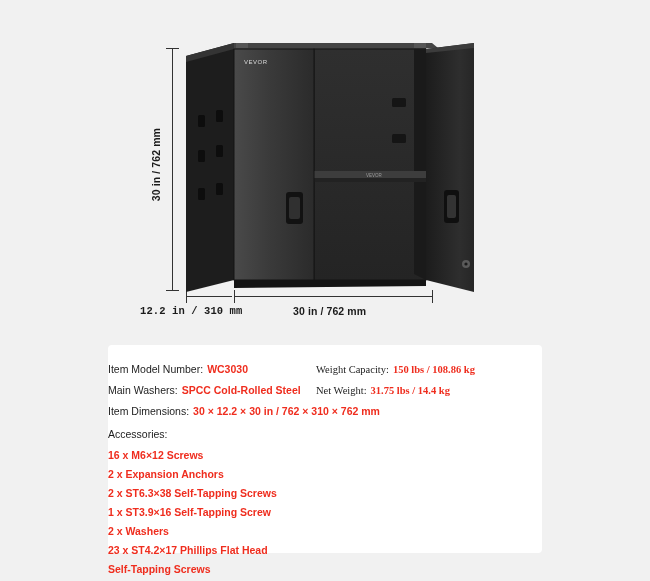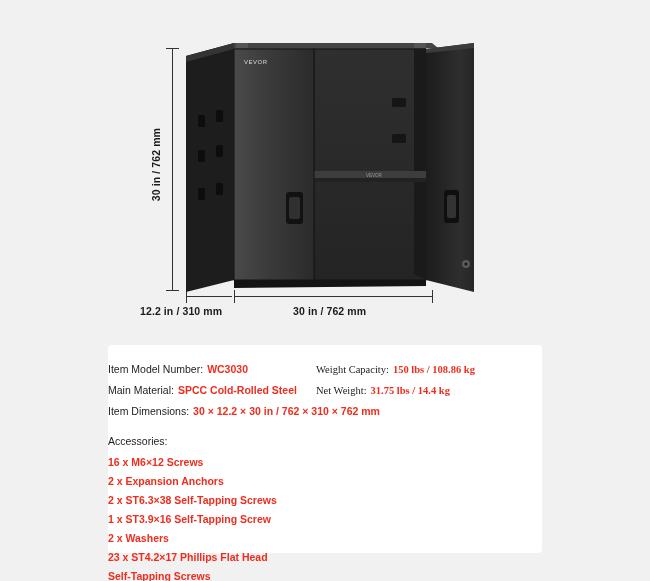--- a/index.html
+++ b/index.html
@@ -40,20 +40,21 @@
     top: 128px;
     width: 16px;
     text-align: center;
     writing-mode: vertical-rl;
     transform: rotate(180deg);
     line-height: 13px;
   }
   .dim-depth {
     left: 140px;
     top: 305px;
+    font-family: Liberation Mono, monospace;
   }
   .dim-width {
     left: 293px;
     top: 305px;
   }
 
   
   .gl {
     position: absolute;
     background: #333;
@@ -149,21 +150,21 @@
   }
   .dims-row {
     font-size: 10.5px;
     line-height: 21px;
     display: flex;
   }
   .acc-title {
     font-size: 10.5px;
     line-height: 20px;
     color: #1d1d1d;
-    margin-top: 9px;
+    margin-top: 2px;
   }
   .acc-grid {
     display: flex;
     margin-top: 2px;
     flex-direction: column;
   }
   .acc-col {
     width: 208px;
   }
   .acc-item {
@@ -282,21 +283,21 @@
         <span class="spec-value">WC3030</span>
       </div>
       <div class="spec-col right">
         <span class="spec-label">Weight Capacity:</span>
         <span class="spec-value">150 lbs / 108.86 kg</span>
       </div>
     </div>
 
     <div class="spec-row">
       <div class="spec-col left">
-        <span class="spec-label">Main Material:</span>
+        <span class="spec-label">Main Washers:</span>
         <span class="spec-value">SPCC Cold-Rolled Steel</span>
       </div>
       <div class="spec-col right">
         <span class="spec-label">Net Weight:</span>
         <span class="spec-value">31.75 lbs / 14.4 kg</span>
       </div>
     </div>
 
     <div class="dims-row">
       <span class="spec-label">Item Dimensions:</span>

